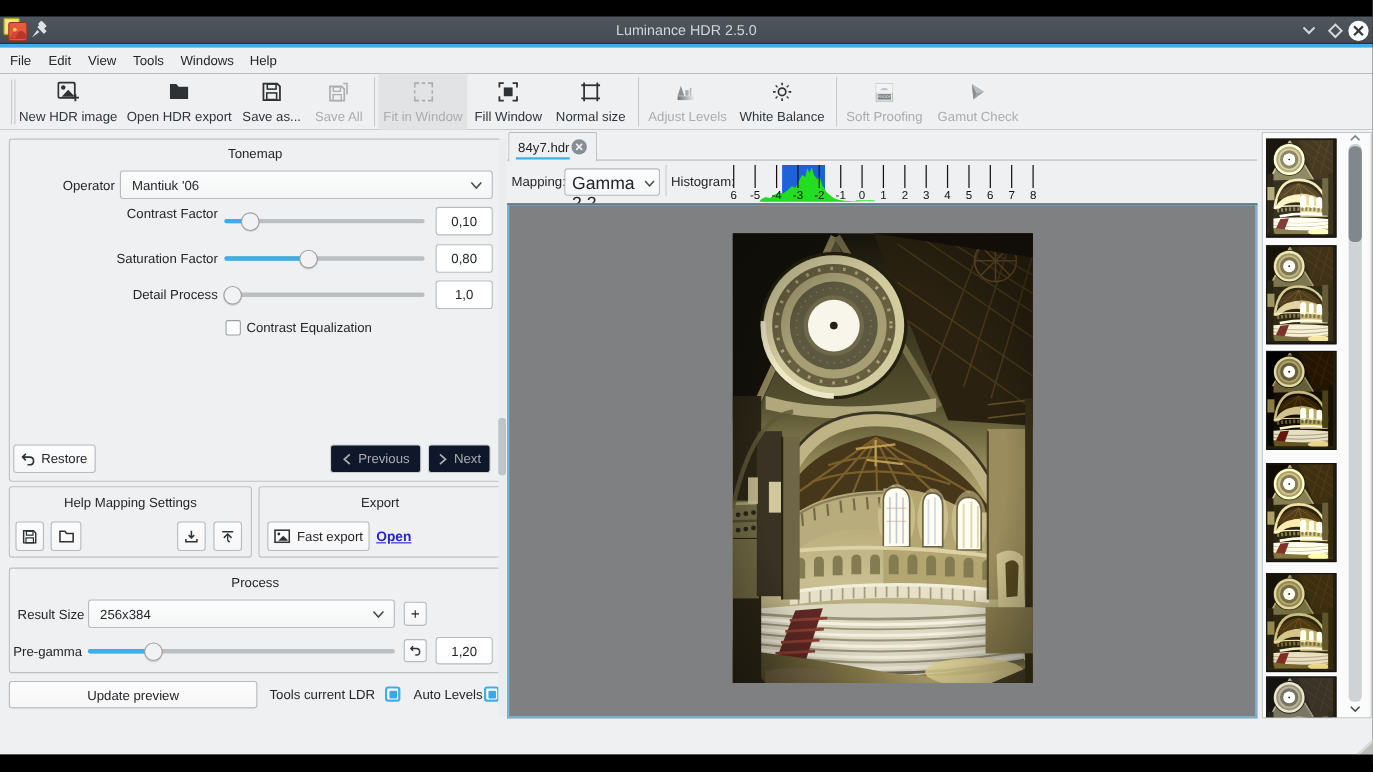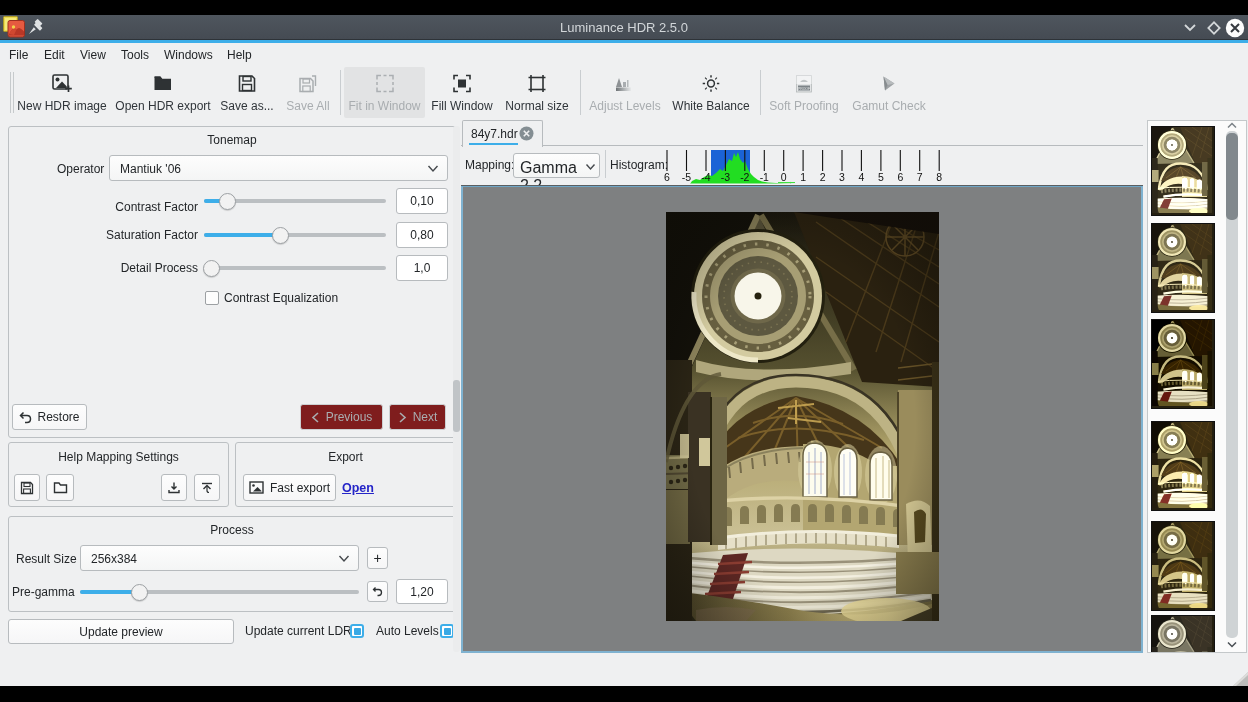--- a/index.html
+++ b/index.html
@@ -13,21 +13,21 @@
 #toolbar{left:0;top:67px;width:1248px;height:51px;background:#eff0f1;}
 #content{left:0;top:118px;width:1248px;height:568px;background:#eff0f1;}
 .tbtn{top:67px;height:51px;}
 .tlabel{position:absolute;left:50%;transform:translateX(-50%);top:32px;text-align:center;font-size:12px;color:#30353a;white-space:nowrap;}
 .tlabel.dis{color:#a9adb0;}
 .ticon{position:absolute;top:7px;left:50%;transform:translateX(-50%);}
 .vsep{top:70px;width:1px;height:45px;background:#c9cdd0;}
 .groupbox{border:1px solid #bcc0c3;border-radius:3px;background:#eff0f1;}
 .gtitle{position:absolute;top:-1px;left:0;right:0;text-align:center;font-size:12px;color:#232629;}
 .btn{background:linear-gradient(#fdfdfd,#f6f6f7);border:1px solid #b7bbbe;border-radius:3px;font-size:12px;color:#232629;display:flex;align-items:center;justify-content:center;box-sizing:border-box;}
-.btn.dis{background:#7f1d1d;border-color:#ccd0d2;color:#a9adb0;text-align:right;}
+.btn.dis{background:#0f172a;border-color:#ccd0d2;color:#a9adb0;text-align:right;}
 .combo{background:linear-gradient(#fdfdfd,#f4f5f5);border:1px solid #b7bbbe;border-radius:3px;font-size:12px;color:#232629;box-sizing:border-box;}
 .valbox{background:#fff;border:1px solid #b7bbbe;border-radius:3px;font-size:12px;color:#232629;display:flex;align-items:center;justify-content:center;box-sizing:border-box;}
 .lbl{font-size:12px;color:#232629;white-space:nowrap;}
 .track{height:4px;border-radius:2px;background:#bbbfc2;}
 .fill{height:4px;border-radius:2px;background:#3daee9;}
 .handle{width:15px;height:15px;border-radius:50%;background:#f2f2f2;border:1px solid #9da1a4;box-shadow:0 1px 1px rgba(0,0,0,0.15);}
 </style>
 </head>
 <body>
 <div class="abs" id="titlebar"></div>
@@ -205,21 +205,21 @@
   <div class="gtitle" style="top:6px">Tonemap</div>
 </div>
 <div class="abs lbl" style="left:57px;top:162px">Operator</div>
 <div class="abs combo" style="left:109px;top:155px;width:339px;height:26px">
   <span style="position:absolute;left:10px;top:6px">Mantiuk '06</span>
   <svg style="position:absolute;right:8px;top:8px" width="12" height="9" viewBox="0 0 12 9">
       <path d="M1.5,2 L6,7 L10.5,2" fill="none" stroke="#45494d" stroke-width="1.4"></path>
     </svg>
 </div>
 
-<div class="abs lbl" style="left:198px;top:200px;transform:translateX(-100%)">Contrast Factor</div>
+<div class="abs lbl" style="left:198px;top:187px;transform:translateX(-100%)">Contrast Factor</div>
 <div class="abs track" style="left:204px;top:199px;width:182px"></div>
 <div class="abs fill" style="left:204px;top:199px;width:24px"></div>
 <div class="abs handle" style="left:219px;top:193px"></div>
 <div class="abs valbox" style="left:396px;top:188px;width:52px;height:26px">0,10</div>
 <div class="abs lbl" style="left:198px;top:228px;transform:translateX(-100%)">Saturation Factor</div>
 <div class="abs track" style="left:204px;top:233px;width:182px"></div>
 <div class="abs fill" style="left:204px;top:233px;width:77px"></div>
 <div class="abs handle" style="left:272px;top:227px"></div>
 <div class="abs valbox" style="left:396px;top:222px;width:52px;height:26px">0,80</div>
 <div class="abs lbl" style="left:198px;top:261px;transform:translateX(-100%)">Detail Process</div>
@@ -306,21 +306,21 @@
 <div class="abs track" style="left:80px;top:590px;width:279px"></div>
 <div class="abs fill" style="left:80px;top:590px;width:60px"></div>
 <div class="abs handle" style="left:131px;top:584px"></div>
 <div class="abs btn" style="left:367px;top:581px;width:21px;height:21px">
   <svg width="11" height="11" viewBox="0 0 11 11">
       <path d="M3.5,1.5 L1.5,3.5 L3.5,5.5 M1.5,3.5 L6.5,3.5 Q9.5,3.5 9.5,6.5 Q9.5,9.5 6.5,9.5 L5.5,9.5" fill="none" stroke="#2e3234" stroke-width="1.3"></path>
     </svg>
 </div>
 <div class="abs valbox" style="left:396px;top:579px;width:52px;height:25px">1,20</div>
 <div class="abs btn" style="left:8px;top:619px;width:226px;height:25px">Update preview</div>
-<div class="abs lbl" style="left:245px;top:624px">Update current LDR</div>
+<div class="abs lbl" style="left:245px;top:624px">Tools current LDR</div>
 <div class="abs" style="left:350px;top:624px;width:14px;height:14px;border-radius:3px;background:#fff;border:2px solid #3daee9;box-sizing:border-box"></div>
 <div class="abs" style="left:353.5px;top:627.5px;width:7px;height:7px;background:#39a9e5;border-radius:1px"></div>
 <div class="abs lbl" style="left:376px;top:624px">Auto Levels</div>
 <div class="abs" style="left:440px;top:624px;width:14px;height:14px;border-radius:3px;background:#fff;border:2px solid #3daee9;box-sizing:border-box"></div>
 <div class="abs" style="left:443.5px;top:627.5px;width:7px;height:7px;background:#39a9e5;border-radius:1px"></div>
 
 <div class="abs" style="left:453px;top:126px;width:7px;height:526px;background:#ebeced;border-radius:3px"></div>
 <div class="abs" style="left:453px;top:380px;width:7px;height:52px;background:#c0c4c7;border-radius:3px"></div>
 
 <div class="abs" style="left:461px;top:145px;width:682px;height:1px;background:#b7bbbe"></div>

